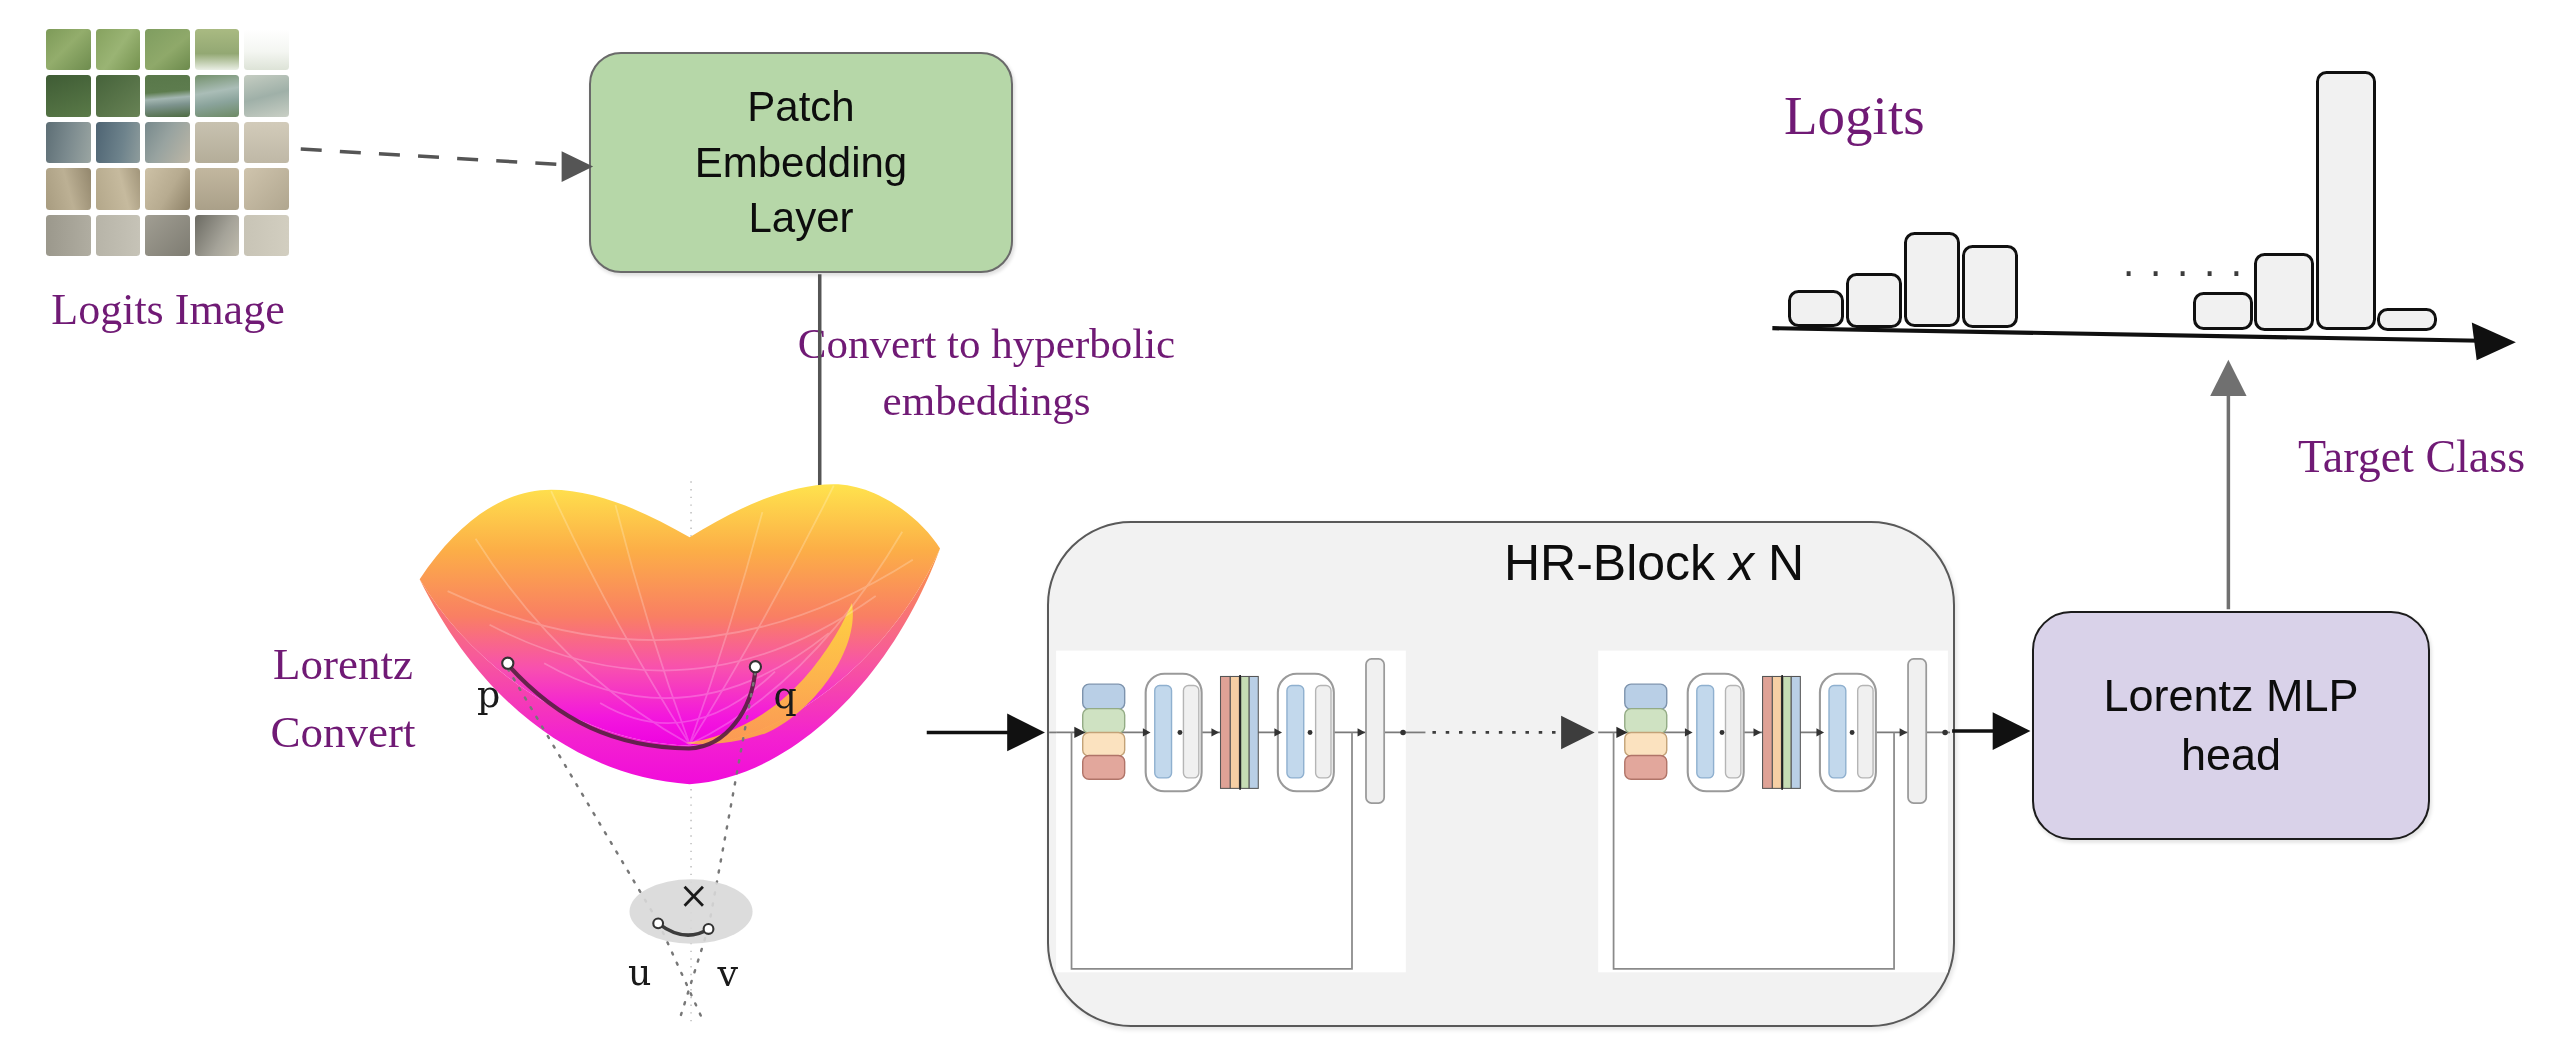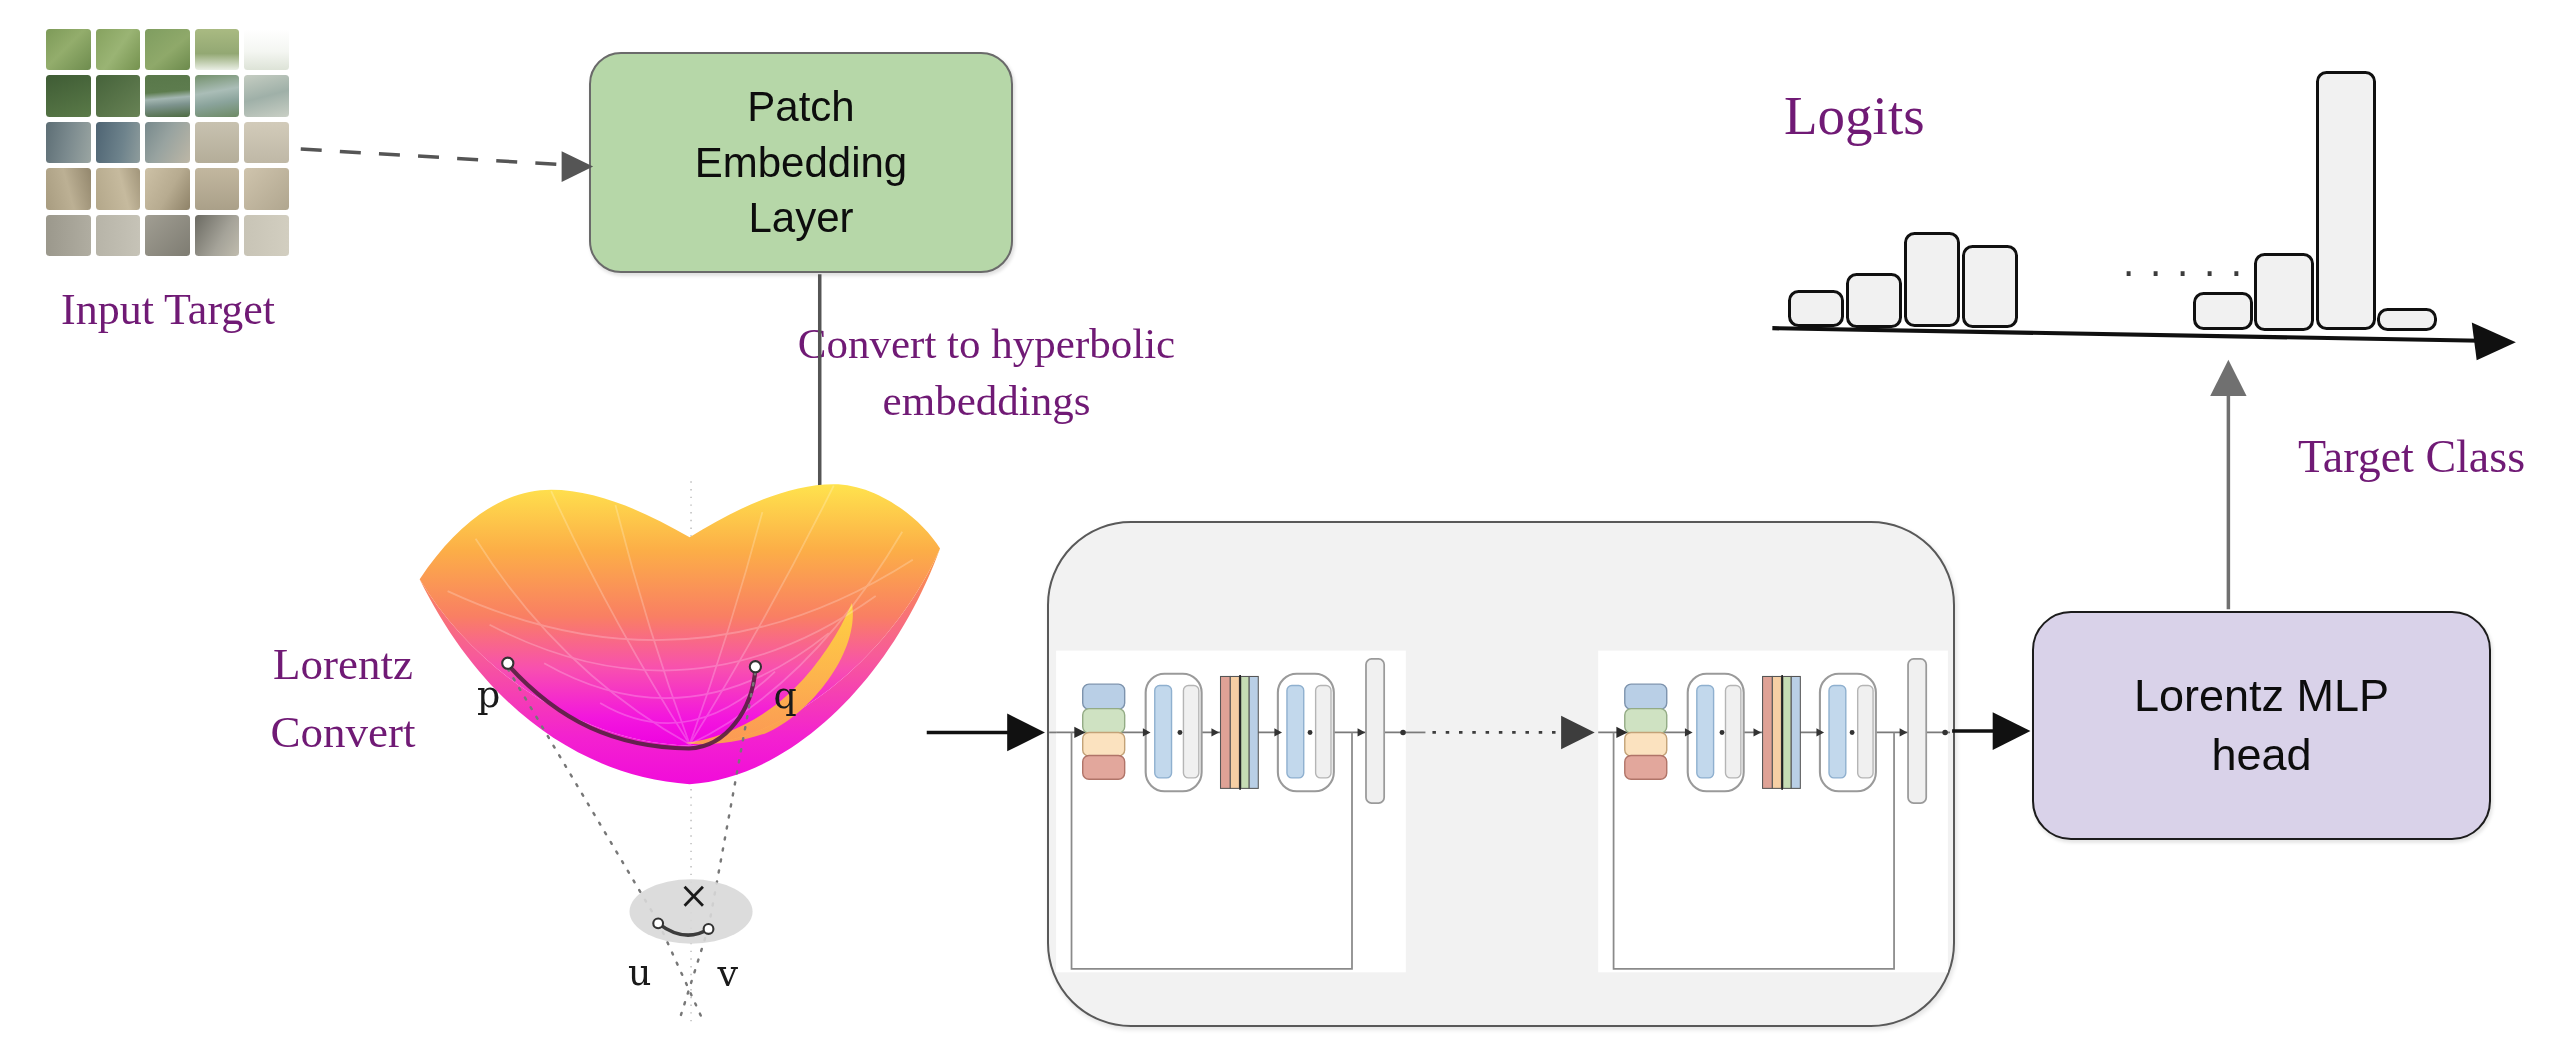--- a/index.html
+++ b/index.html
@@ -43,21 +43,21 @@
     left:1047px;top:521px;width:904px;height:502px;
     background:#f2f2f2;border:2.1px solid #595959;border-radius:84px;
     box-shadow:1.4px 2.1px 4.2px rgba(0,0,0,0.10);
   }
   #hr-block-title{
     left:1493px;top:534px;width:322px;
     font-size:50px;text-align:center;color:#0d0d0d;
   }
   #hr-block-title .x-italic{font-style:italic;}
   #lorentz-mlp-box{
-    left:2032px;top:611px;width:459px;height:229px;
+    left:2032px;top:611px;width:398px;height:229px;
     background:#d9d2e9;border:2.8px solid #1c1c1c;border-radius:39px;
     font-size:45px;line-height:1.3;
     box-shadow:1.4px 2.1px 3.5px rgba(0,0,0,0.10);
   }
   #input-image-label{left:14px;top:282px;width:308px;font-size:44px;}
   #convert-label{left:767px;top:316px;width:439px;font-size:43px;line-height:1.32;}
   #lorentz-manifold-label{left:168px;top:631px;width:350px;font-size:45px;line-height:1.5;}
   #logits-label{left:1784px;top:81px;width:210px;font-size:55px;text-align:left;}
   #target-class-label{left:2247px;top:428px;width:329px;font-size:46px;text-align:center;}
   #bars-ellipsis{
@@ -102,33 +102,36 @@
       <div class="cell" style="background: linear-gradient(75deg, rgb(179, 167, 138) 0%, rgb(198, 186, 158) 60%, rgb(161, 149, 122) 100%);"></div>
       <div class="cell" style="background: linear-gradient(120deg, rgb(205, 193, 166) 0%, rgb(183, 171, 144) 55%, rgb(142, 130, 104) 100%);"></div>
       <div class="cell" style="background: linear-gradient(rgb(194, 183, 159) 0%, rgb(170, 160, 137) 100%);"></div>
       <div class="cell" style="background: linear-gradient(135deg, rgb(207, 196, 173) 0%, rgb(176, 166, 143) 100%);"></div>
       <div class="cell" style="background: linear-gradient(90deg, rgb(155, 152, 140) 0%, rgb(176, 173, 161) 100%);"></div>
       <div class="cell" style="background: linear-gradient(90deg, rgb(183, 180, 168) 0%, rgb(198, 195, 183) 100%);"></div>
       <div class="cell" style="background: linear-gradient(135deg, rgb(161, 158, 147) 0%, rgb(126, 124, 114) 100%);"></div>
       <div class="cell" style="background: linear-gradient(120deg, rgb(107, 106, 98) 0%, rgb(165, 163, 153) 60%, rgb(192, 188, 174) 100%);"></div>
       <div class="cell" style="background: linear-gradient(90deg, rgb(200, 196, 182) 0%, rgb(210, 206, 192) 100%);"></div>
     </div>
-  <div id="input-image-label" class="abs label">Input Target</div>
+  <div id="input-image-label" class="abs label">Logits Image</div>
 
   <div id="convert-label" class="abs label">Convert to hyperbolic
 embeddings</div>
 
   <div id="patch-embedding-box" class="abs node">Patch
 Embedding
 Layer</div>
 
   <div id="lorentz-manifold-label" class="abs label">Lorentz
 Convert</div>
 
   <div id="hr-block-box" class="abs"></div>
+  <div id="hr-block-title" class="abs">
+    <span>HR-Block </span><span class="x-italic">x</span><span> N</span>
+  </div>
 
   <div id="lorentz-mlp-box" class="abs node">Lorentz MLP
 head</div>
 
   <div id="logits-label" class="abs label">Logits</div>
   <div id="logits-bars" class="abs" style="left:0;top:0;width:2576px;height:1041px;">
       <div class="logit-bar" style="left: 1788px; width: 56px; top: 290px; height: 37px; background: rgb(241, 241, 241); border-color: rgb(16, 16, 16);"></div>
       <div class="logit-bar" style="left: 1846px; width: 56px; top: 273px; height: 55px; background: rgb(241, 241, 241); border-color: rgb(16, 16, 16);"></div>
       <div class="logit-bar" style="left: 1904px; width: 56px; top: 232px; height: 95px; background: rgb(241, 241, 241); border-color: rgb(16, 16, 16);"></div>
       <div class="logit-bar" style="left: 1962px; width: 56px; top: 245px; height: 83px; background: rgb(241, 241, 241); border-color: rgb(16, 16, 16);"></div>

